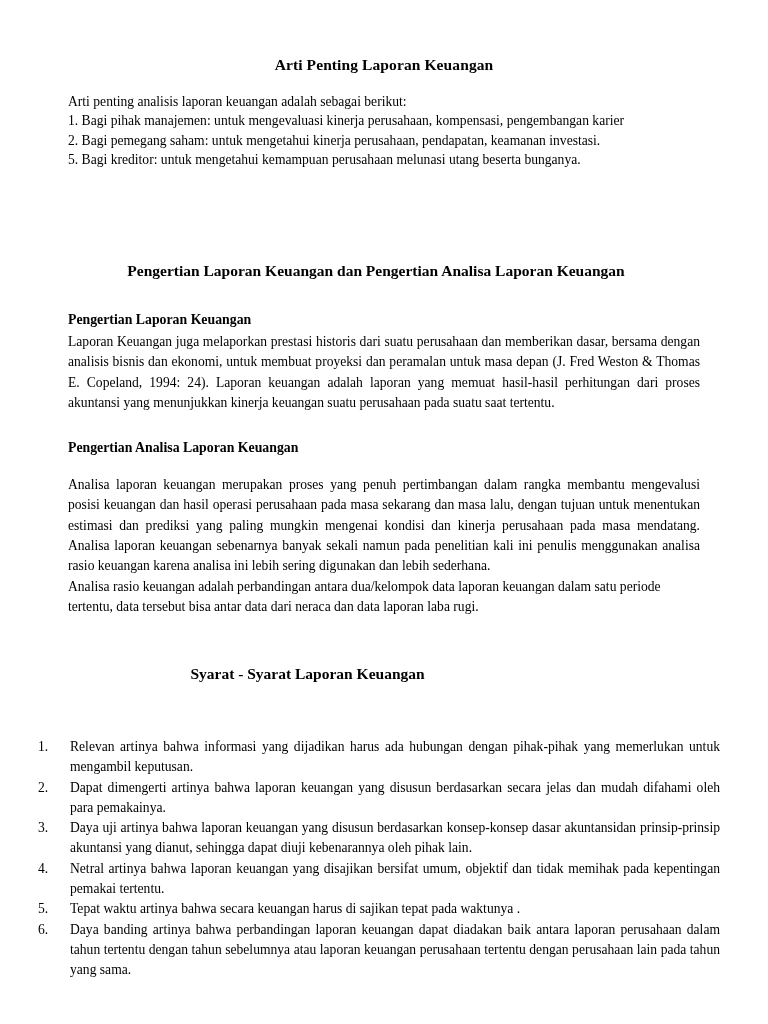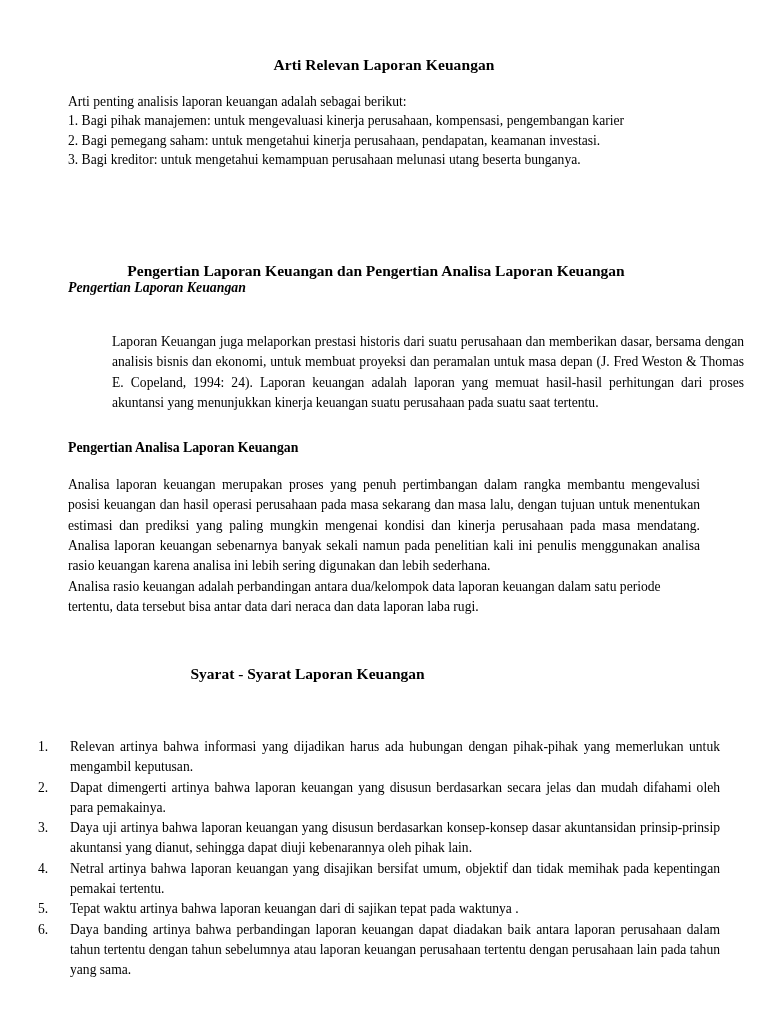--- a/index.html
+++ b/index.html
@@ -48,33 +48,33 @@
     text-align: center;
     font-size: 15.5px;
     font-weight: bold;
   }
   .sub-head {
     position: absolute;
     left: 68px;
     font-size: 13.8px;
     font-weight: bold;
   }
-  .sub-head-1 { top: 280px; font-style: italic; }
+  .sub-head-1 { top: 312px; }
   .sub-head-2 { top: 440px; }
 
   .para {
     position: absolute;
     left: 68px;
     width: 632px;
     font-size: 13.6px;
     line-height: 20.3px;
     text-align: justify;
     text-justify: inter-word;
   }
-  .para-1 { top: 332px; margin-left: 44px; }
+  .para-1 { top: 332px; }
   .para-2 { top: 475px; }
   .para-3 { top: 577px; }
   .para-last { text-align: left; }
 
   
   .sec3-title {
     position: absolute;
     left: 0;
     top: 665px;
     width: 615px;
@@ -112,27 +112,27 @@
     top: 0;
     width: 24px;
     text-align: left;
   }
 </style>
 </head>
 <body>
 
 <div class="page">
 
-  <div class="sec1-title">Arti Relevan Laporan Keuangan</div>
+  <div class="sec1-title">Arti Penting Laporan Keuangan</div>
 
   <div class="sec1-body">
     <div>Arti penting analisis laporan keuangan adalah sebagai berikut:</div>
     <div>1. Bagi pihak manajemen: untuk mengevaluasi kinerja perusahaan, kompensasi, pengembangan karier</div>
     <div>2. Bagi pemegang saham: untuk mengetahui kinerja perusahaan, pendapatan, keamanan investasi.</div>
-    <div>3. Bagi kreditor: untuk mengetahui kemampuan perusahaan melunasi utang beserta bunganya.</div>
+    <div>5. Bagi kreditor: untuk mengetahui kemampuan perusahaan melunasi utang beserta bunganya.</div>
   </div>
 
   <div class="sec2-title">Pengertian Laporan Keuangan dan Pengertian Analisa Laporan Keuangan</div>
 
   <div class="sub-head sub-head-1">Pengertian Laporan Keuangan</div>
 
   <div class="para para-1">Laporan Keuangan juga melaporkan prestasi historis dari suatu perusahaan dan memberikan dasar, bersama dengan analisis bisnis dan ekonomi, untuk membuat proyeksi dan peramalan untuk masa depan (J. Fred Weston &amp; Thomas E. Copeland, 1994: 24). Laporan keuangan adalah laporan yang memuat hasil-hasil perhitungan dari proses akuntansi yang menunjukkan kinerja keuangan suatu perusahaan pada suatu saat tertentu.</div>
 
   <div class="sub-head sub-head-2">Pengertian Analisa Laporan Keuangan</div>
 
@@ -155,21 +155,21 @@
     <div class="req-item">
       <span class="req-num">3.</span>
       <span>Daya uji artinya bahwa laporan keuangan yang disusun berdasarkan konsep-konsep dasar akuntansidan prinsip-prinsip akuntansi yang dianut, sehingga dapat diuji kebenarannya oleh pihak lain.</span>
     </div>
     <div class="req-item">
       <span class="req-num">4.</span>
       <span>Netral artinya bahwa laporan keuangan yang disajikan bersifat umum, objektif dan tidak memihak pada kepentingan pemakai tertentu.</span>
     </div>
     <div class="req-item">
       <span class="req-num">5.</span>
-      <span>Tepat waktu artinya bahwa laporan keuangan dari di sajikan tepat pada waktunya .</span>
+      <span>Tepat waktu artinya bahwa secara keuangan harus di sajikan tepat pada waktunya .</span>
     </div>
     <div class="req-item">
       <span class="req-num">6.</span>
       <span>Daya banding artinya bahwa perbandingan laporan keuangan dapat diadakan baik antara laporan perusahaan dalam tahun tertentu dengan tahun sebelumnya atau laporan keuangan perusahaan tertentu dengan perusahaan lain pada tahun yang sama.</span>
     </div>
   </div>
 
 </div>
 
 </body></html>

